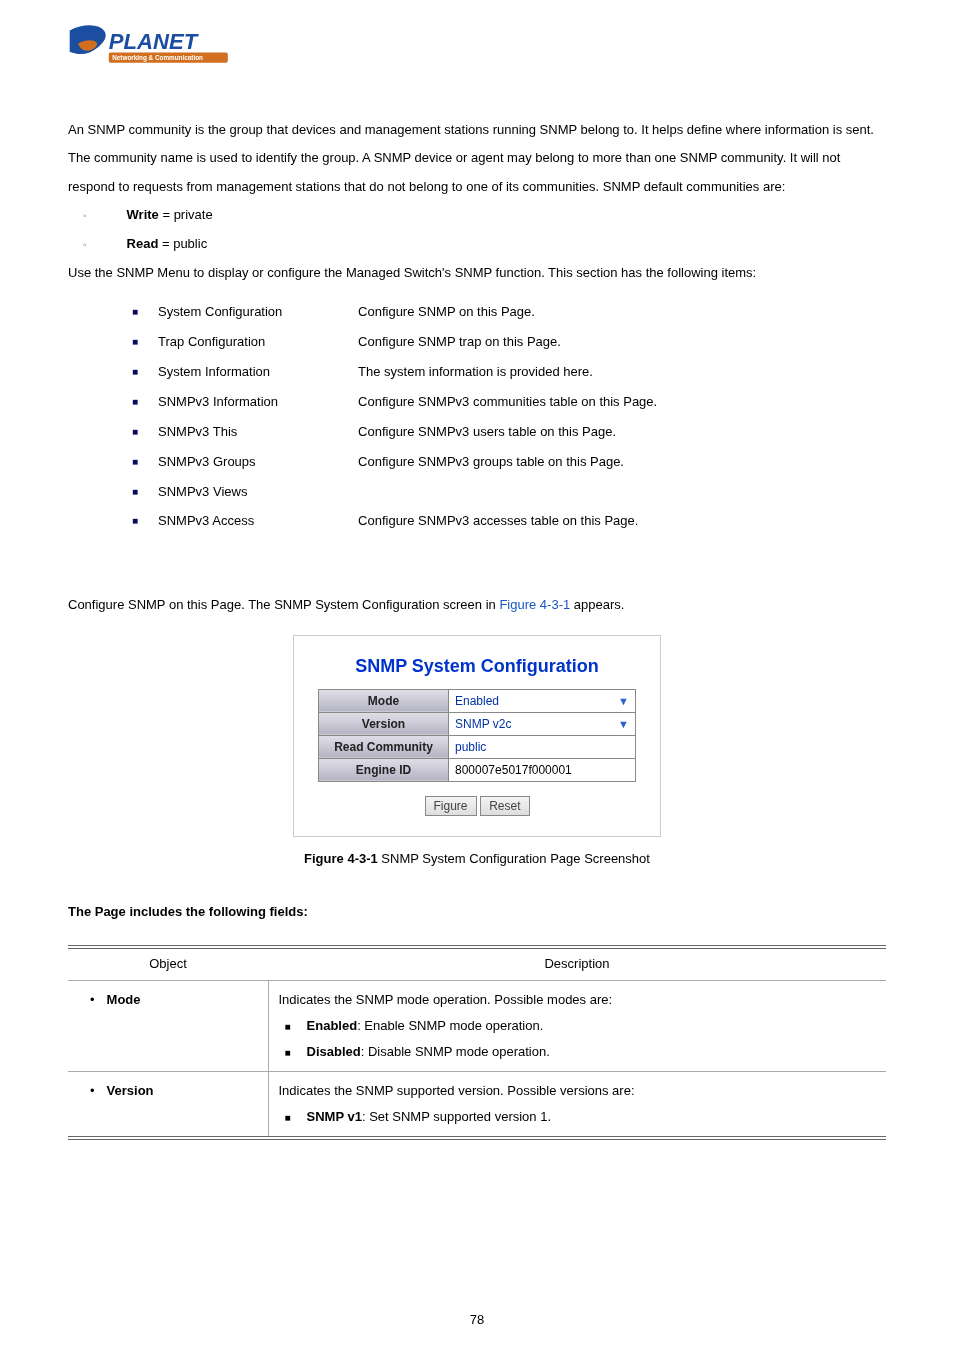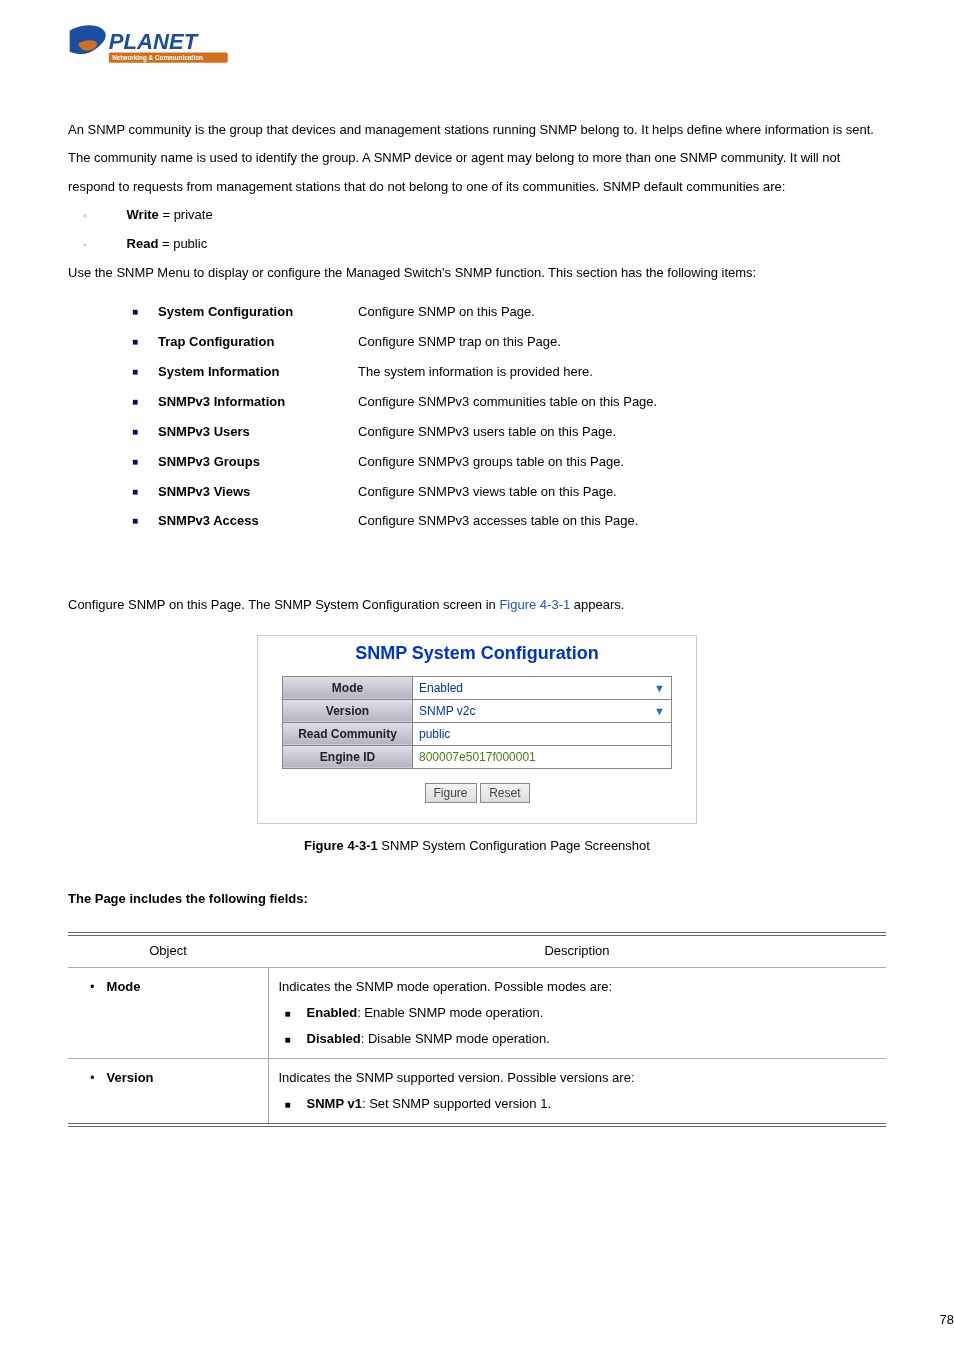--- a/index.html
+++ b/index.html
@@ -17,29 +17,29 @@
     .logo { margin-bottom: 30px; }
     .logo svg { width: 170px; height: 55px; }
     .intro p { margin-bottom: 0; }
     .bullet-list { list-style: none; padding-left: 15px; }
     .bullet-list li::before { content: "◦"; color: #666; margin-right: 40px; font-size: 10px; }
     .bold-term { font-weight: bold; }
     .section-intro { margin-bottom: 10px; }
     .menu-list { list-style: none; padding-left: 64px; margin-bottom: 55px; }
     .menu-list li { display: flex; line-height: 2.3; }
     .menu-list li::before { content: "\25A0"; color: #0a0a60; margin-right: 20px; font-size: 10px; padding-top: 3px; }
-    .menu-list .label { font-weight: bold; width: 200px; flex-shrink: 0; }
+    .menu-list .label { font-weight: normal; width: 200px; flex-shrink: 0; }
     .menu-list .desc { }
     .figure-link { color: #1a56c4; }
     .figure-container { text-align: center; margin: 15px 0 8px; }
     .figure-box {
       display: inline-block;
       border: 1px solid #ccc;
-      padding: 7px 24px 20px 24px;
-      width: 440px;
+      padding: 20px 24px 20px 24px;
+      width: 368px;
       line-height: normal;
       text-align: center;
     }
     .figure-title { color: #0033cc; font-weight: bold; font-size: 18px; margin-bottom: 12px; }
     .config-table { width: 100%; border-collapse: collapse; font-size: 12px; }
     .config-table th {
       background: linear-gradient(#e0dfe8, #b4b3c2);
       border: 1px solid #888;
       padding: 4px 8px;
       font-weight: bold;
@@ -53,42 +53,42 @@
       text-align: left;
       background: #fff;
     }
     .config-table td .cell-inner {
       display: flex;
       justify-content: space-between;
       align-items: center;
       padding: 4px 6px;
       color: #0033a8;
     }
-    .config-table td .greyed { color: #4d7c0f; }
+    .config-table td .greyed { color: #000000; }
     .dd-arrow { color: #2a63c8; font-size: 11px; }
     .btn-row { margin-top: 14px; }
     .btn {
       display: inline-block;
       border: 1px solid #888;
       background: linear-gradient(#f4f4f4, #ddd);
       padding: 2px 8px;
       font-size: 12px;
       color: #444;
       cursor: pointer;
     }
     .caption { text-align: center; margin-bottom: 25px; }
     .fields-intro { margin-bottom: 18px; font-weight: bold; }
     .fields-table { width: 100%; border-collapse: collapse; font-size: 13px; border-top: 4px double #666; border-bottom: 4px double #666; }
     .fields-table th { text-align: center; font-weight: normal; padding: 1px 10px; border-bottom: 1px solid #aaa; }
     .fields-table td { padding: 6px 10px; border-bottom: 1px solid #aaa; vertical-align: top; line-height: 2.0; }
     .fields-table td.objcol { width: 200px; border-right: 1px solid #aaa; }
     .fields-table td.objcol::before { content: "\2022"; margin-right: 12px; margin-left: 12px; }
     .fields-table td.desccol ul { list-style: none; padding-left: 6px; }
     .fields-table td.desccol ul li::before { content: "\25A0"; margin-right: 16px; font-size: 10px; }
-    .pagenum { position: absolute; bottom: 15px; left: 0; width: 100%; text-align: right; font-size: 13px; }
+    .pagenum { position: absolute; bottom: 15px; left: 0; width: 100%; text-align: center; font-size: 13px; }
   </style>
 </head>
 <body>
 
 <div class="logo">
   <svg viewBox="0 0 200 60">
     <g>
       <path d="M2 10 C30 -5 60 10 35 30 C25 38 15 40 2 35 Z" fill="#1b4ea0"></path>
       <path d="M12 25 C25 18 40 22 32 30 C26 36 14 35 12 25 Z" fill="#d16f1f"></path>
       <text x="48" y="32" font-family="Arial Black, Arial" font-weight="900" font-style="italic" font-size="26" fill="#1b4ea0">PLANET</text>
@@ -120,30 +120,29 @@
     </li>
     <li>
       <span class="label">System Information</span>
       <span class="desc">The system information is provided here.</span>
     </li>
     <li>
       <span class="label">SNMPv3 Information</span>
       <span class="desc">Configure SNMPv3 communities table on this Page.</span>
     </li>
     <li>
-      <span class="label">SNMPv3 Users</span>
+      <span class="label">SNMPv3 This</span>
       <span class="desc">Configure SNMPv3 users table on this Page.</span>
     </li>
     <li>
       <span class="label">SNMPv3 Groups</span>
       <span class="desc">Configure SNMPv3 groups table on this Page.</span>
     </li>
     <li>
       <span class="label">SNMPv3 Views</span>
-      <span class="desc">Configure SNMPv3 views table on this Page.</span>
     </li>
     <li>
       <span class="label">SNMPv3 Access</span>
       <span class="desc">Configure SNMPv3 accesses table on this Page.</span>
     </li>
   </ul>
 
 <p class="section-intro">
   <span>Configure SNMP on this Page. The SNMP System Configuration screen in </span><span class="figure-link">Figure 4-3-1</span><span> appears.</span>
 </p>

